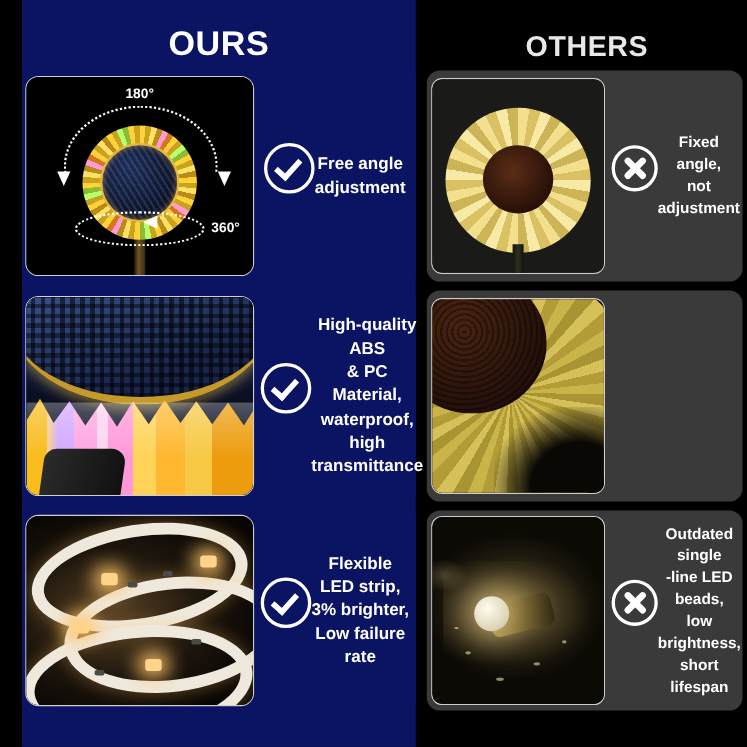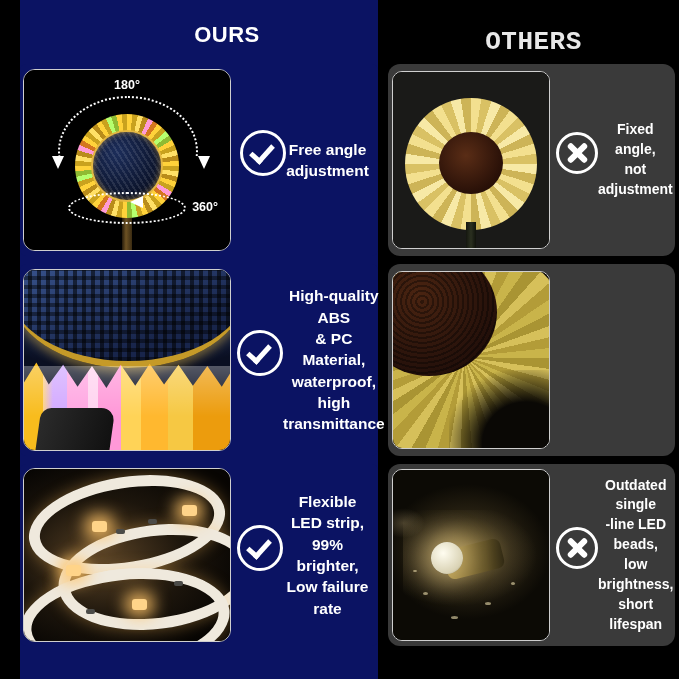--- a/index.html
+++ b/index.html
@@ -25,29 +25,27 @@
   
   .col-header {
     position: absolute;
     text-align: center;
     color: #ffffff;
     font-weight: bold;
     letter-spacing: 0.5px;
   }
   .hdr-ours {
     left: 20px; top: 22px; width: 358px;
-    font-size: 22px;
+    font-size: 31px;
     color: #ffffff;
-    margin-left: 28px;
   }
   .hdr-others {
     left: 388px; top: 27px; width: 291px;
     font-size: 26px;
     color: #e8e8e8;
-    font-family: Liberation Mono, monospace;
   }
 
   
   .row { position: absolute; }
   .row-ours {
     left: 20px; width: 358px;
     background: #0b1363;
     border-radius: 6px;
     display: flex;
     align-items: center;
@@ -528,21 +526,21 @@
         <div class="dot" style="left:124px;top:50px"></div>
         <div class="dot" style="left:150px;top:112px"></div>
         <div class="dot" style="left:62px;top:140px"></div>
       </div>
     </div>
     <div class="textside">
       <div class="badge">
         <div class="check"></div>
       </div>
       <div class="caption cap-ours">Flexible LED strip,
-99% brighter,
+3% brighter,
 Low failure rate</div>
     </div>
   </div>
 
   <div class="row row-others r3">
     <div class="imgcard others-img">
       <div class="art art-bulb">
         <div class="bulb-glow"></div>
         <div class="ghost"></div>
         <div class="bulb-body"></div>

